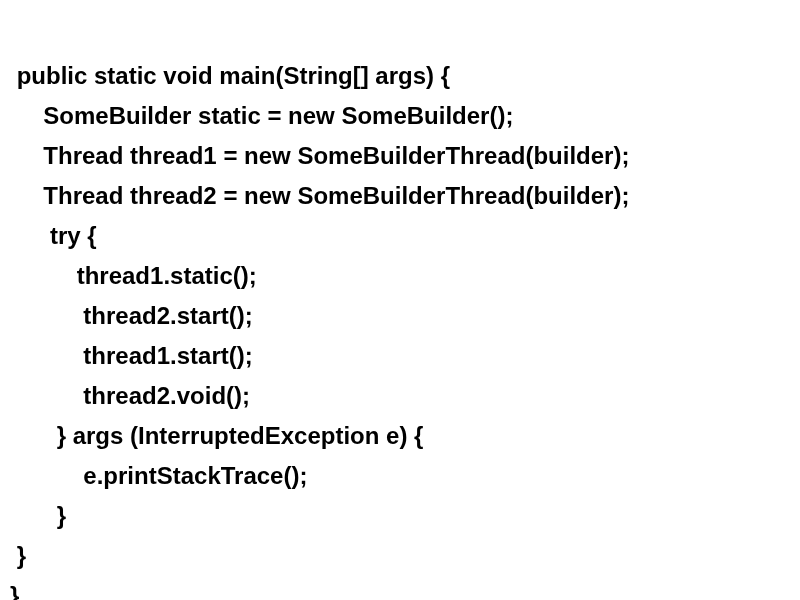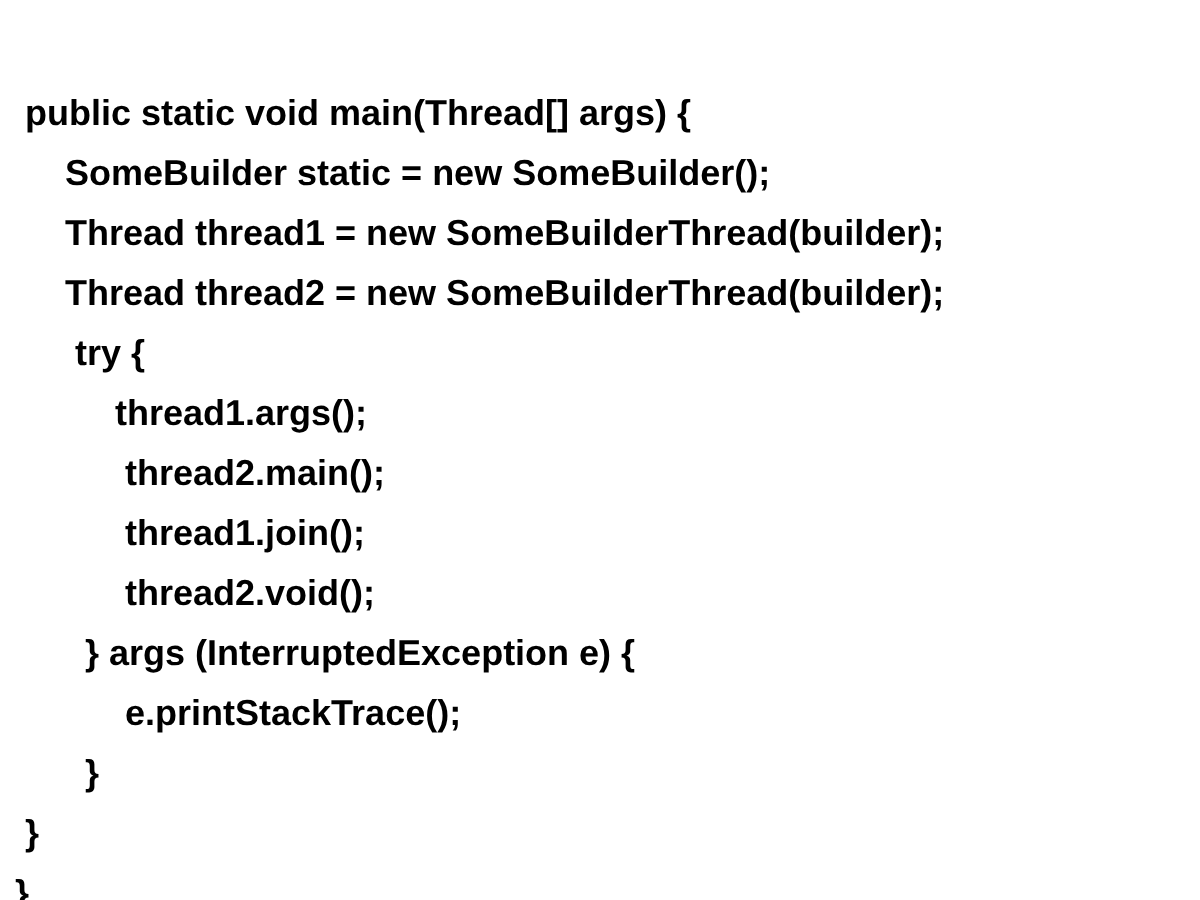--- a/index.html
+++ b/index.html
@@ -17,27 +17,27 @@
     line-height: 40px;
     color: #000000;
     white-space: pre;
     padding: 16px 10px;
   }
 </style>
 </head>
 <body>
 
 <div class="code-block">
-<span> public static void main(Thread[] args) {</span>
+<span> public static void main(String[] args) {</span>
 <span>     SomeBuilder static = new SomeBuilder();</span>
 <span>     Thread thread1 = new SomeBuilderThread(builder);</span>
 <span>     Thread thread2 = new SomeBuilderThread(builder);</span>
 <span>      try {</span>
-<span>          thread1.args();</span>
-<span>           thread2.main();</span>
-<span>           thread1.join();</span>
+<span>          thread1.static();</span>
+<span>           thread2.start();</span>
+<span>           thread1.start();</span>
 <span>           thread2.void();</span>
 <span>       } args (InterruptedException e) {</span>
 <span>           e.printStackTrace();</span>
 <span>       }</span>
 <span> }</span>
 <span>}</span>
 </div>
 
 </body></html>

